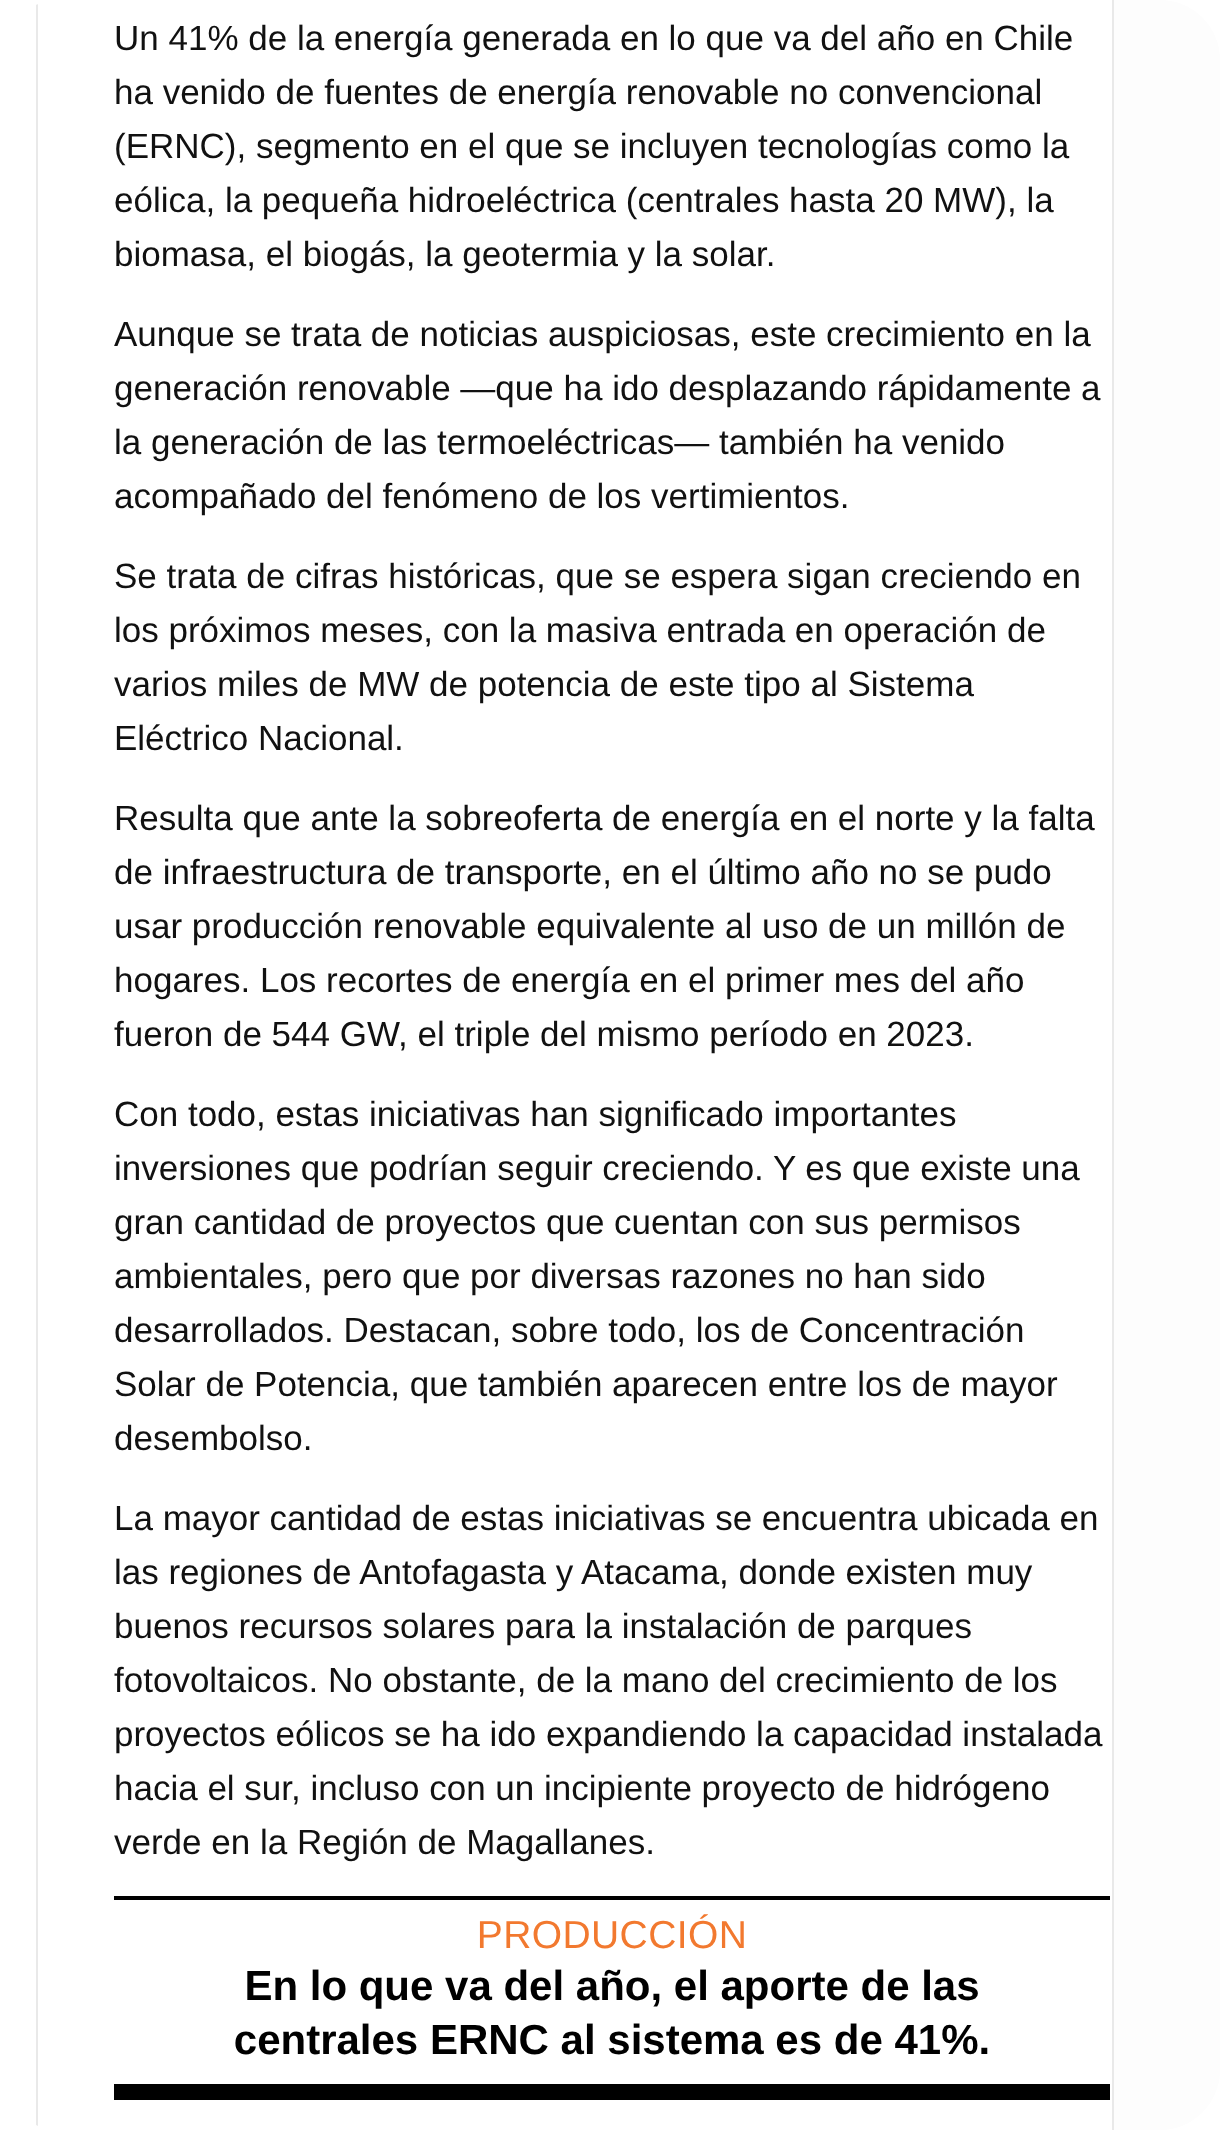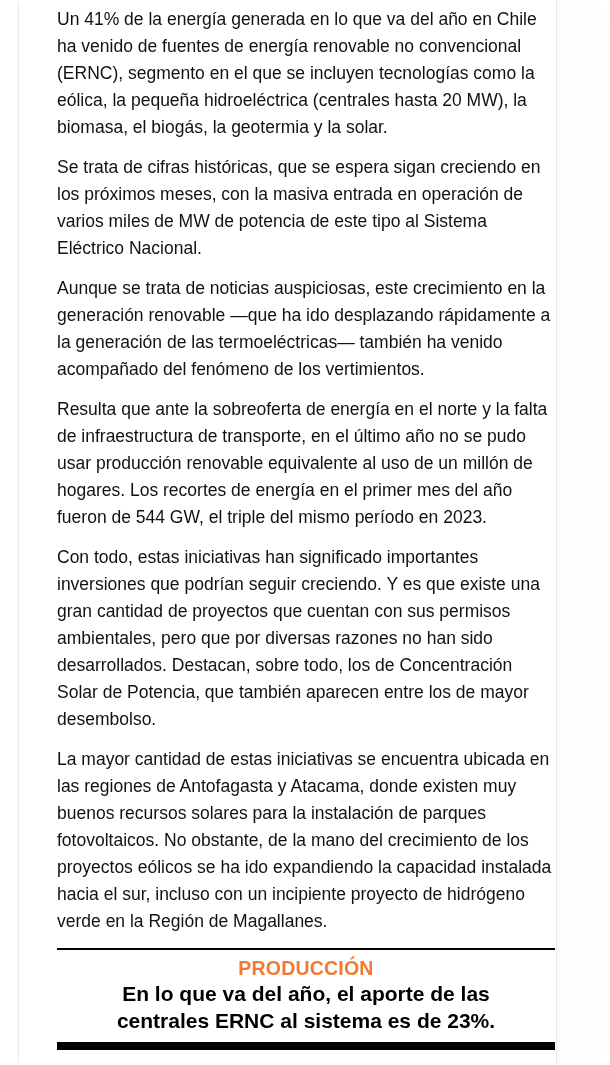--- a/index.html
+++ b/index.html
@@ -50,21 +50,21 @@
     border: 0;
     height: 8px;
     width: 498px;
     margin: 8px 0 0 0;
     background: #000000;
   }
   .kicker {
     width: 498px;
     margin-top: 6px;
     text-align: center;
-    font-weight: bold;
+    font-weight: normal;
     font-size: 19.5px;
     line-height: 24px;
     color: var(--accent, #f2792f);
     letter-spacing: 0.2px;
   }
   .headline {
     width: 498px;
     text-align: center;
     font-weight: bold;
     font-size: 21px;
@@ -83,29 +83,29 @@
   <div class="edge-line right"></div>
 
   <div class="content">
 
     <p class="body-par">Un 41% de la energía generada en lo que va del año en Chile
 ha venido de fuentes de energía renovable no convencional
 (ERNC), segmento en el que se incluyen tecnologías como la
 eólica, la pequeña hidroeléctrica (centrales hasta 20 MW), la
 biomasa, el biogás, la geotermia y la solar.</p>
 
+    <p class="body-par">Aunque se trata de noticias auspiciosas, este crecimiento en la
+generación renovable —que ha ido desplazando rápidamente a
+la generación de las termoeléctricas— también ha venido
+acompañado del fenómeno de los vertimientos.</p>
+
     <p class="body-par">Se trata de cifras históricas, que se espera sigan creciendo en
 los próximos meses, con la masiva entrada en operación de
 varios miles de MW de potencia de este tipo al Sistema
 Eléctrico Nacional.</p>
-
-    <p class="body-par">Aunque se trata de noticias auspiciosas, este crecimiento en la
-generación renovable —que ha ido desplazando rápidamente a
-la generación de las termoeléctricas— también ha venido
-acompañado del fenómeno de los vertimientos.</p>
 
     <p class="body-par">Resulta que ante la sobreoferta de energía en el norte y la falta
 de infraestructura de transporte, en el último año no se pudo
 usar producción renovable equivalente al uso de un millón de
 hogares. Los recortes de energía en el primer mes del año
 fueron de 544 GW, el triple del mismo período en 2023.</p>
 
     <p class="body-par">Con todo, estas iniciativas han significado importantes
 inversiones que podrían seguir creciendo. Y es que existe una
 gran cantidad de proyectos que cuentan con sus permisos
@@ -120,18 +120,18 @@
 fotovoltaicos. No obstante, de la mano del crecimiento de los
 proyectos eólicos se ha ido expandiendo la capacidad instalada
 hacia el sur, incluso con un incipiente proyecto de hidrógeno
 verde en la Región de Magallanes.</p>
 
     <hr class="rule-thin">
 
     <div class="kicker">PRODUCCIÓN</div>
 
     <div class="headline">En lo que va del año, el aporte de las
-centrales ERNC al sistema es de 23%.</div>
+centrales ERNC al sistema es de 41%.</div>
 
     <hr class="rule-thick">
 
   </div>
 </div>
 
 </body></html>

